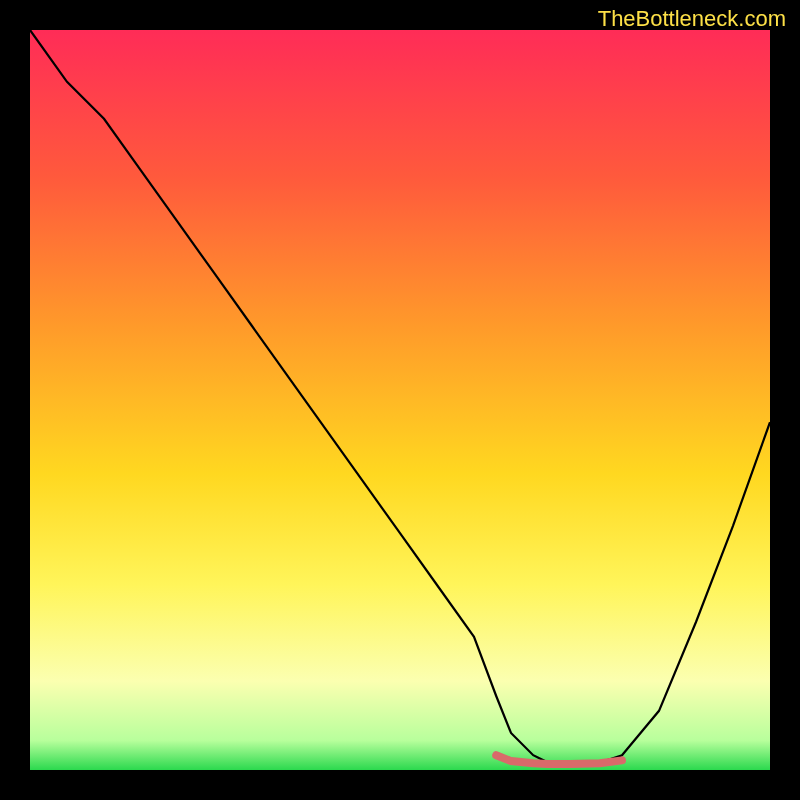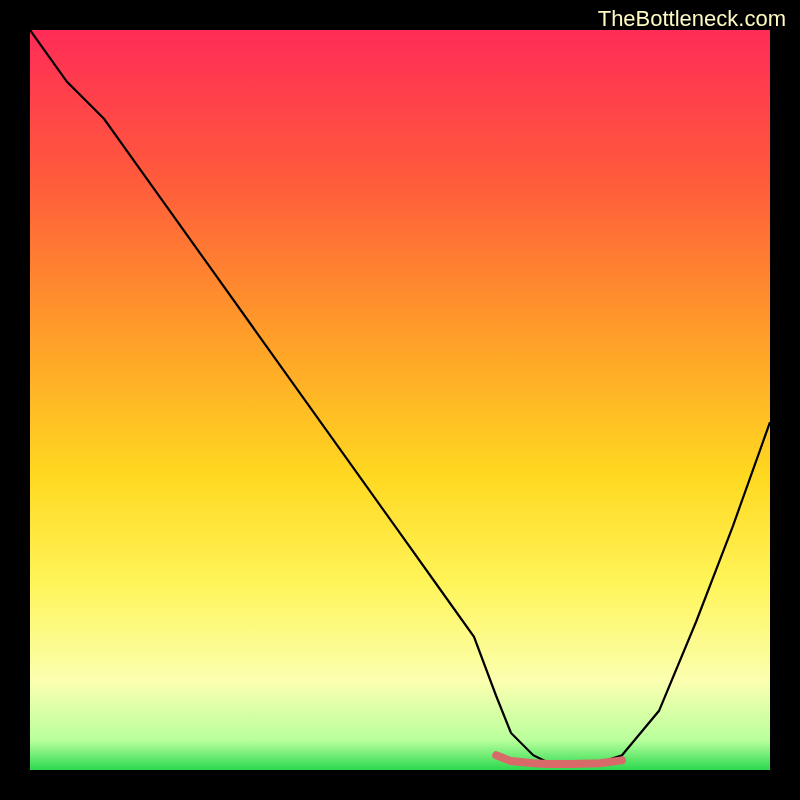--- a/index.html
+++ b/index.html
@@ -8,21 +8,21 @@
     width: 800px;
     height: 800px;
     background: #000;
     position: relative;
     font-family: Arial, sans-serif;
   }
   .watermark {
     position: absolute;
     top: 6px;
     right: 14px;
-    color: #fef9c3;
+    color: #fde047;
     font-size: 22px;
     font-weight: 500;
     z-index: 10;
   }
   .chart-area {
     position: absolute;
     left: 30px;
     top: 30px;
     width: 740px;
     height: 740px;

